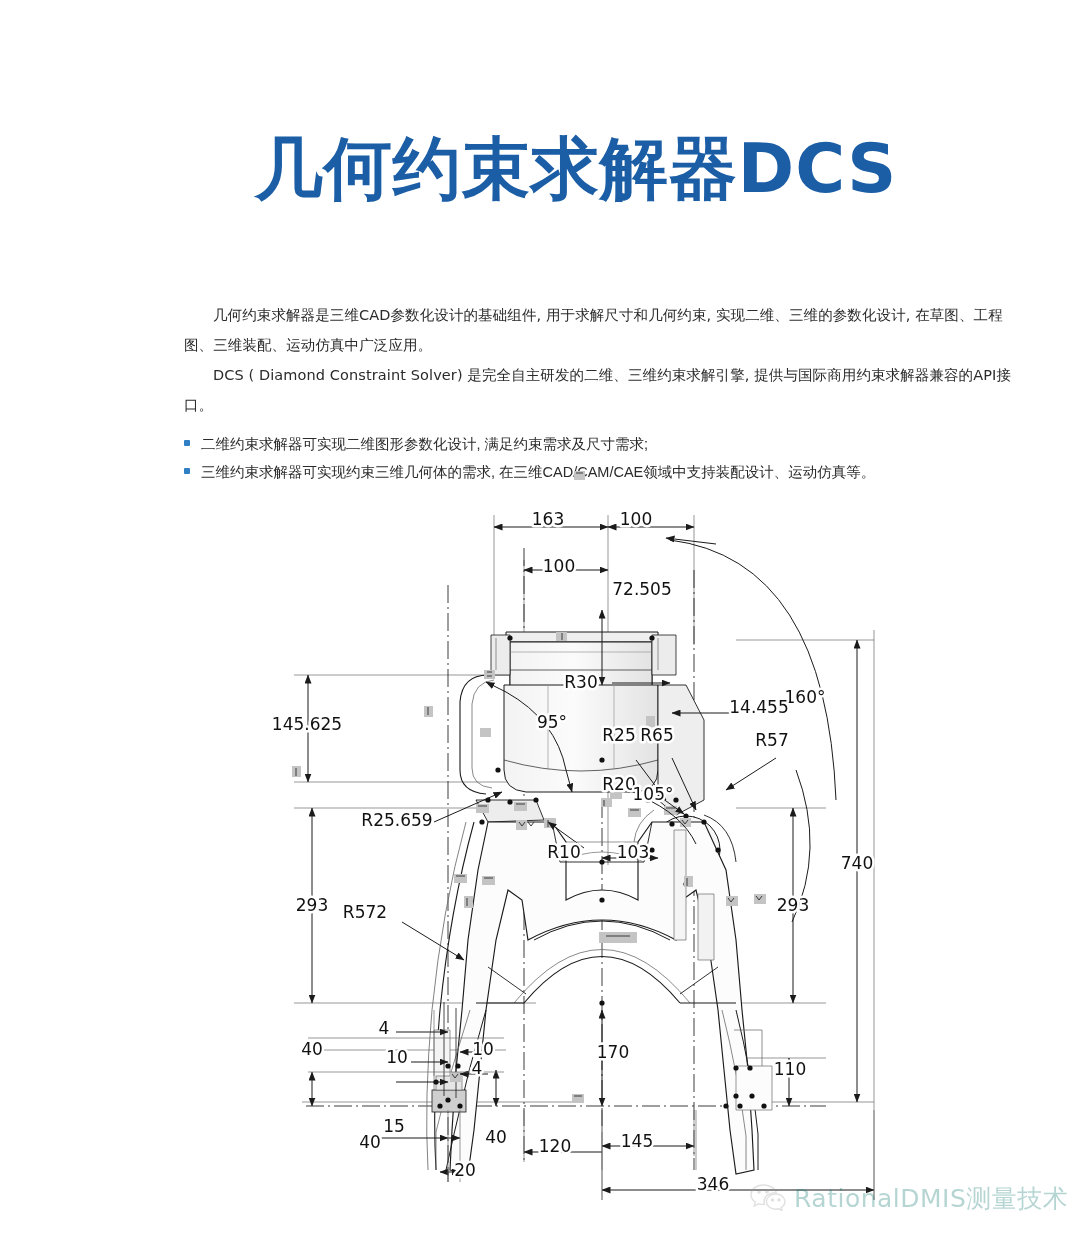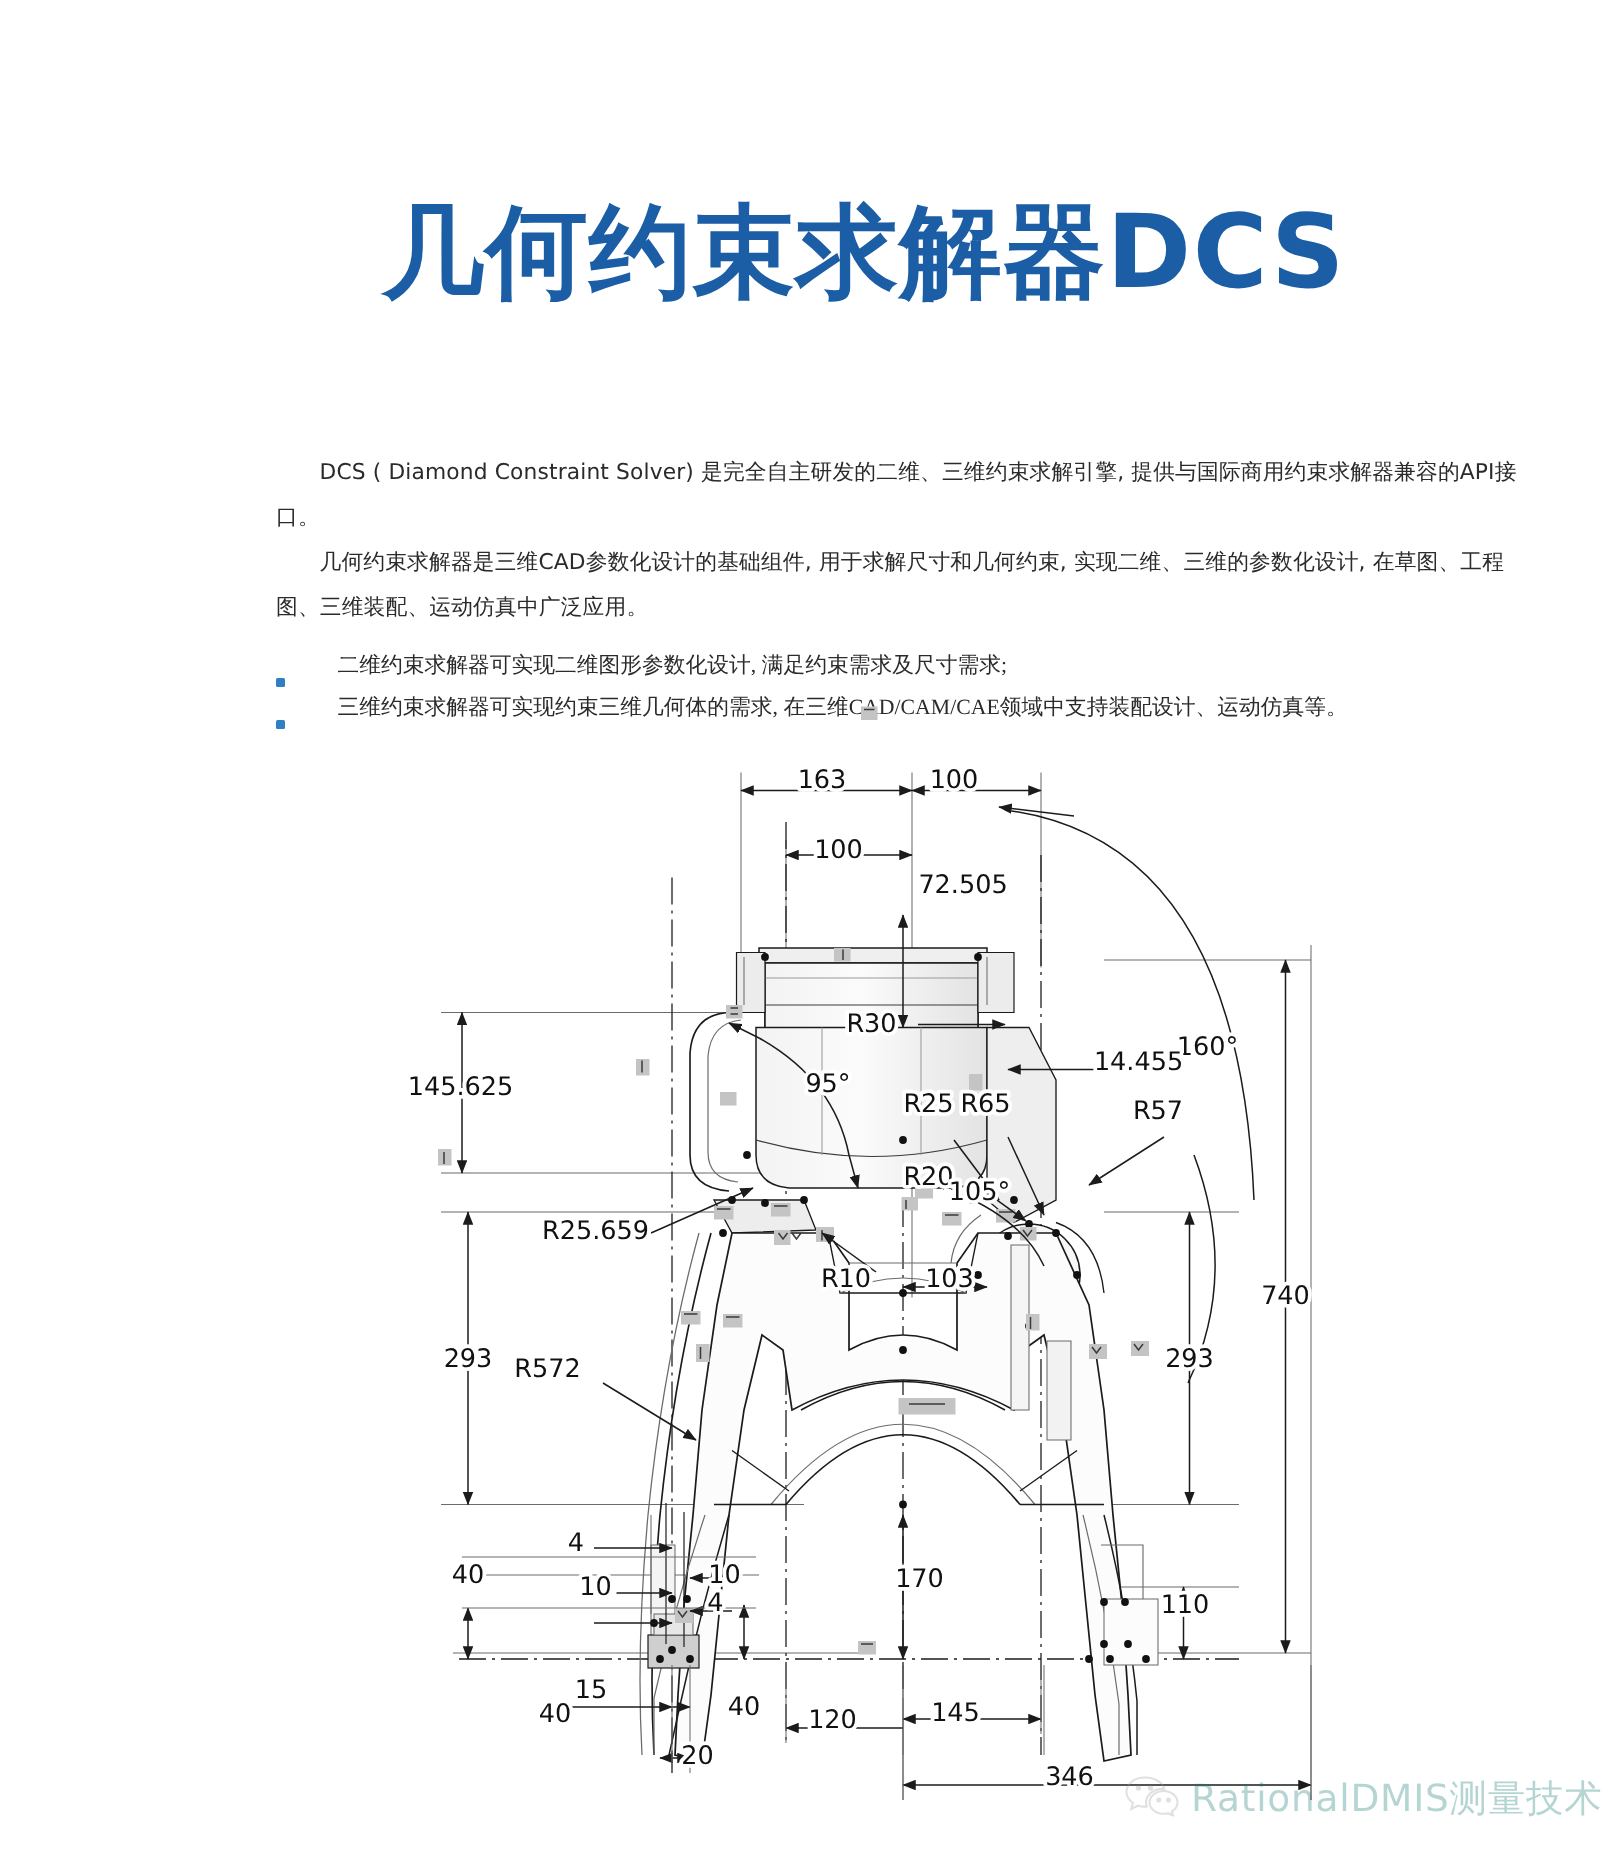--- a/index.html
+++ b/index.html
@@ -31,24 +31,23 @@
   .para{
     font-size:14.5px;
     line-height:30px;
     color:#2b2b2b;
     text-indent:2em;
     letter-spacing:0.1px;
     font-family:"DejaVu Sans","Liberation Sans",sans-serif;
   }
   .bullets{margin-top:10px;}
   .bullet-row{
-    display:flex;align-items:flex-end;
+    display:flex;align-items:flex-start;
     font-size:14.5px;line-height:28px;color:#2b2b2b;
-    font-family:Liberation Serif, serif;
-    gap:24px;
+    font-family:Liberation Sans, sans-serif;
   }
   .bullet-mark{
     width:6px;height:6px;background:#2f7fc4;
     margin:10px 11px 0 0;flex:none;border-radius:1px;
   }
 
   
   .drawing{position:absolute;left:0px;top:470px;width:1028px;height:760px;}
   .drawing svg{display:block;}
 
@@ -67,22 +66,22 @@
   .wm-icon{margin-right:6px;}
 </style>
 </head>
 <body>
 
 <div id="page">
 
   <div class="title">几何约束求解器DCS</div>
 
   <div class="copy">
+    <div class="para">几何约束求解器是三维CAD参数化设计的基础组件, 用于求解尺寸和几何约束, 实现二维、三维的参数化设计, 在草图、工程图、三维装配、运动仿真中广泛应用。</div>
     <div class="para">DCS ( Diamond Constraint Solver) 是完全自主研发的二维、三维约束求解引擎, 提供与国际商用约束求解器兼容的API接口。</div>
-    <div class="para">几何约束求解器是三维CAD参数化设计的基础组件, 用于求解尺寸和几何约束, 实现二维、三维的参数化设计, 在草图、工程图、三维装配、运动仿真中广泛应用。</div>
 
     <div class="bullets">
       <div class="bullet-row">
         <span class="bullet-mark"></span>
         <span>二维约束求解器可实现二维图形参数化设计, 满足约束需求及尺寸需求;</span>
       </div>
       <div class="bullet-row">
         <span class="bullet-mark"></span>
         <span>三维约束求解器可实现约束三维几何体的需求, 在三维CAD/CAM/CAE领域中支持装配设计、运动仿真等。</span>
       </div>

